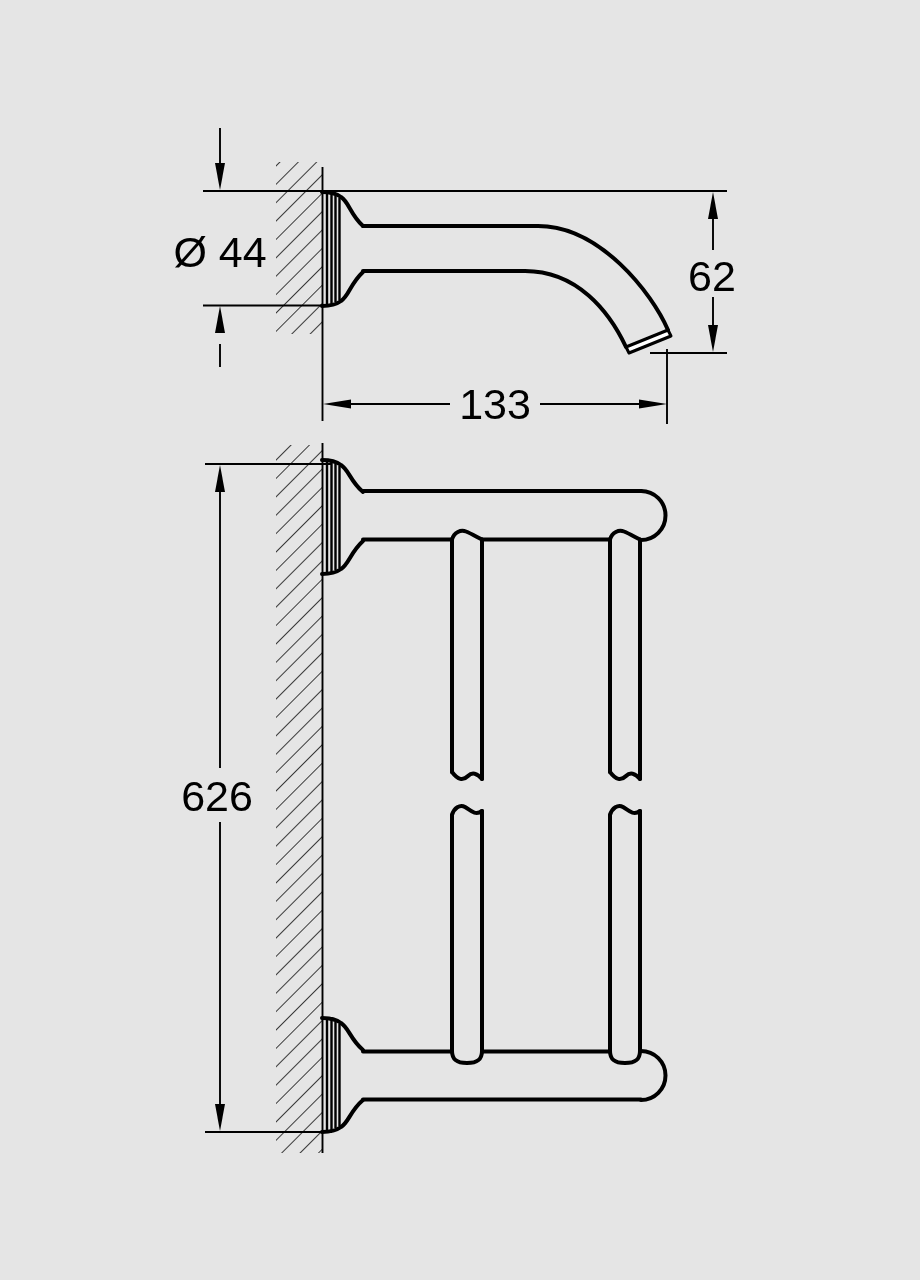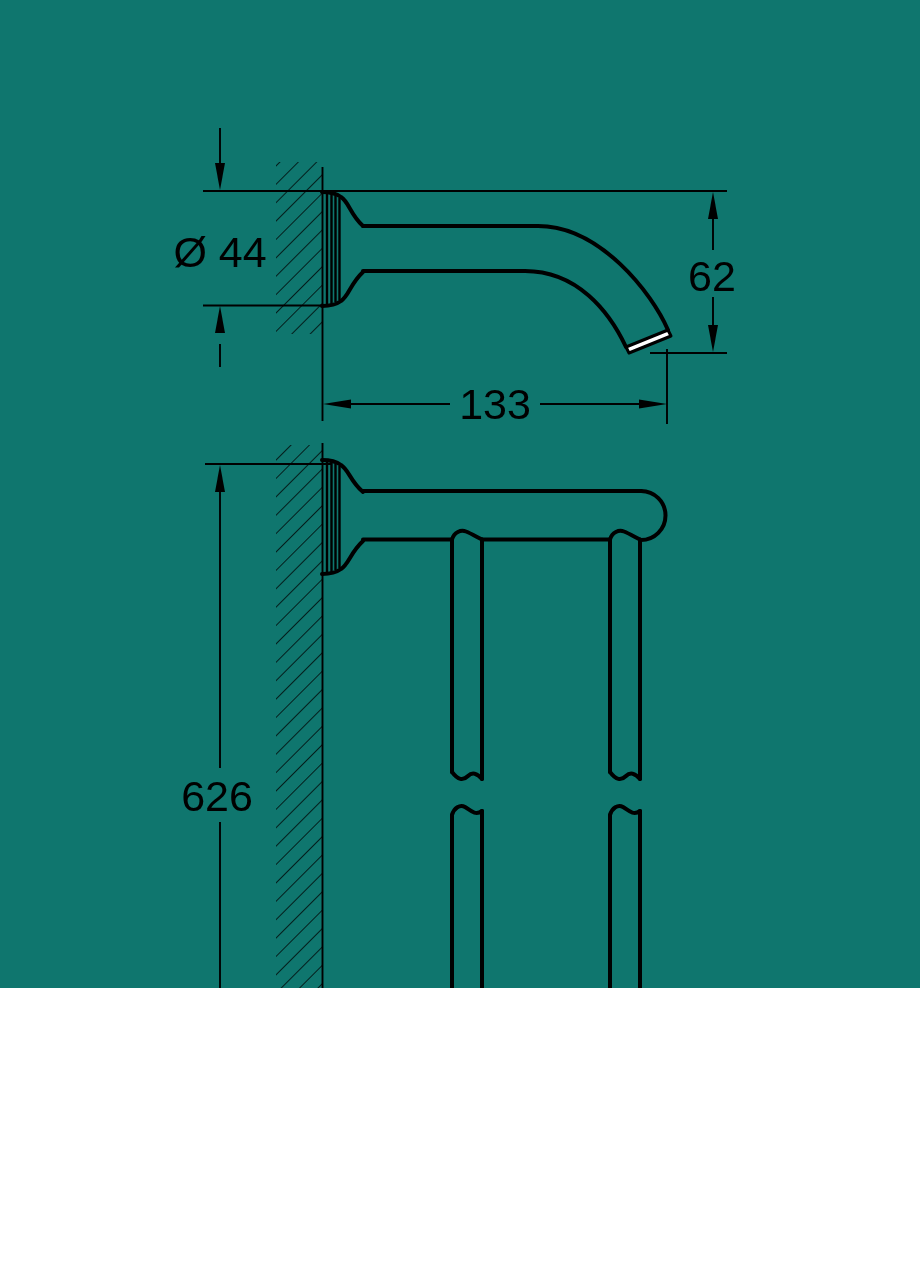--- a/index.html
+++ b/index.html
@@ -3,22 +3,22 @@
 <meta charset="utf-8">
 <style>
   html, body {
     margin: 0;
     padding: 0;
     background: #ffffff;
   }
   .canvas {
     position: relative;
     width: 920px;
-    height: 988px;
-    background: #0f766e;
+    height: 1280px;
+    background: #e5e5e5;
     overflow: hidden;
   }
   svg { display: block; }
   .outline {
     fill: none;
     stroke: #000000;
     stroke-width: 4;
     stroke-linecap: round;
     stroke-linejoin: round;
   }

